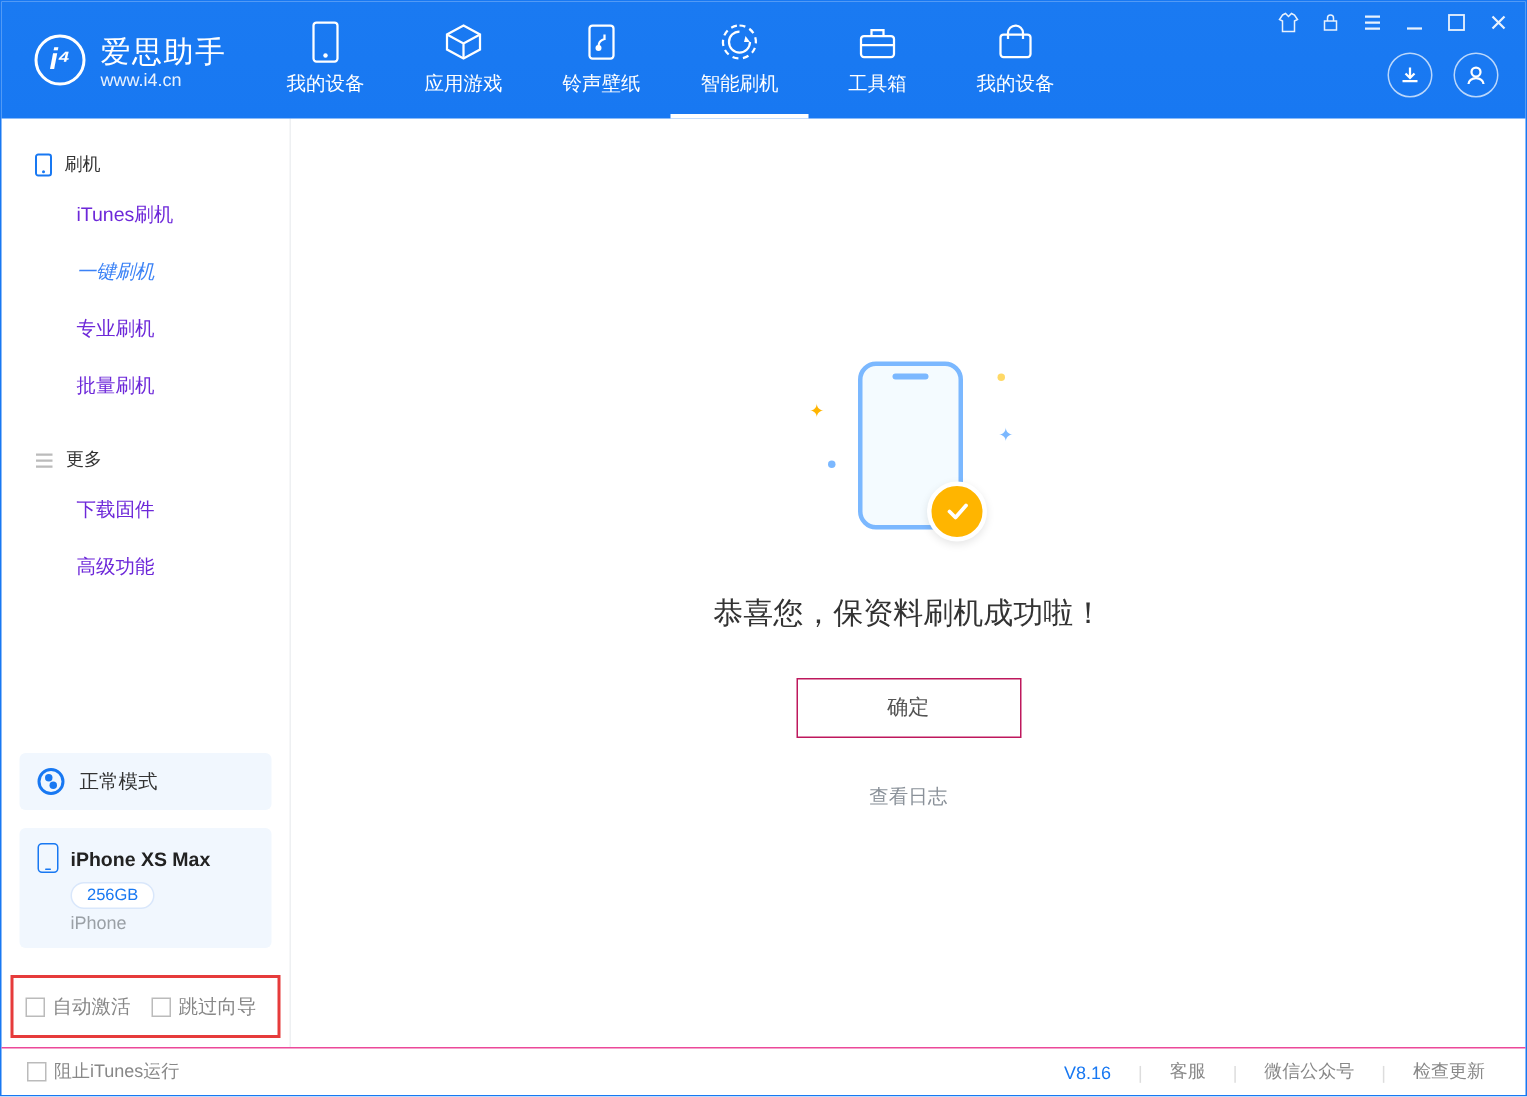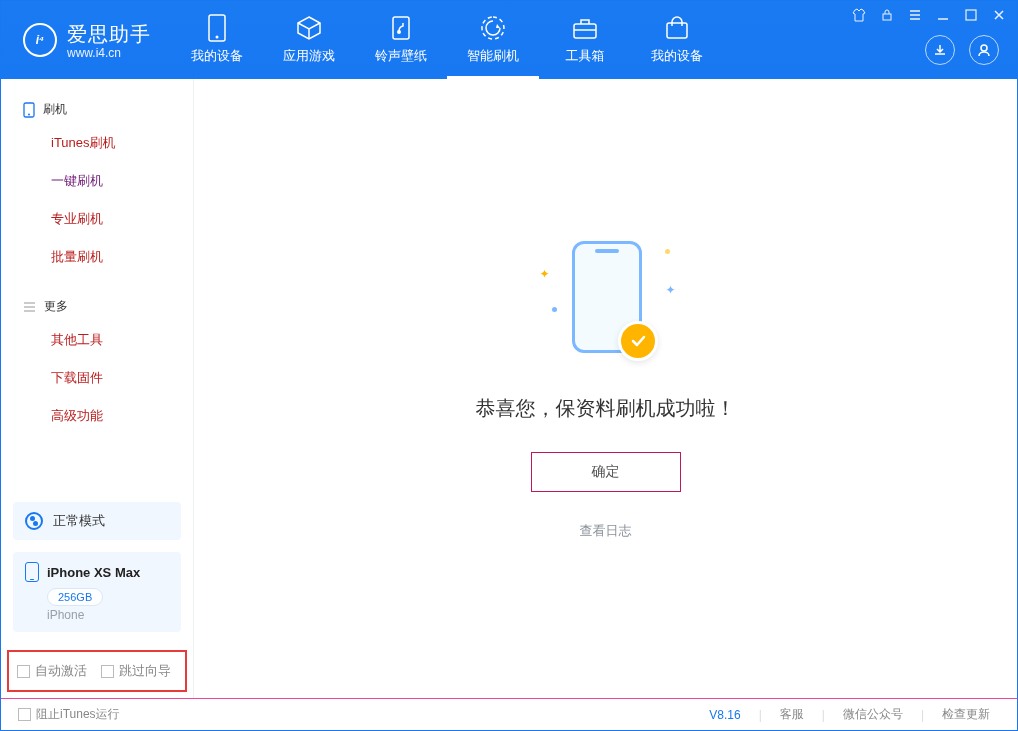--- a/index.html
+++ b/index.html
@@ -1,36 +1,36 @@
 <!DOCTYPE html>
 <html><head>
 <meta charset="utf-8">
 <style>
 * { margin: 0; padding: 0; box-sizing: border-box; font-family: "Microsoft YaHei", "PingFang SC", sans-serif; }
 body { background: #f5f5f5; display: flex; align-items: center; justify-content: center; min-height: 100vh; }
 .window { width: 1018px; height: 731px; background: #fff; border: 1px solid #1878f2; display: flex; flex-direction: column; position: relative; }
 .titlebar { height: 78px; background: linear-gradient(180deg, #1a7af2 0%, #1878f2 100%); display: flex; align-items: center; color: #fff; position: relative; }
 .logo-block { display: flex; align-items: center; padding: 0 20px 0 22px; gap: 10px; }
-.logo-circle { width: 34px; height: 34px; border: 2.5px solid #fff; border-radius: 50%; display: flex; align-items: center; justify-content: center; font-weight: 700; font-size: 12px; font-style: italic; }
+.logo-circle { width: 34px; height: 34px; border: 2.5px solid #fff; border-radius: 50%; display: flex; align-items: center; justify-content: center; font-weight: 700; font-size: 20px; font-style: italic; }
 .logo-text .brand { font-size: 20px; font-weight: 400; letter-spacing: 1px; }
 .logo-text .url { font-size: 12px; opacity: .9; margin-top: -2px; }
 .nav { display: flex; height: 100%; }
 .nav-item { width: 92px; display: flex; flex-direction: column; align-items: center; justify-content: center; gap: 6px; font-size: 13px; cursor: pointer; position: relative; }
 .nav-item.active::after { content: ""; position: absolute; left: 0; right: 0; bottom: 0; height: 3px; background: #fff; }
 .nav-icon { width: 26px; height: 26px; display: flex; align-items: center; justify-content: center; }
 .win-ctrls-top { position: absolute; top: 6px; right: 10px; display: flex; gap: 12px; font-size: 14px; }
 .win-ctrls-top .wc { width: 16px; height: 16px; display: flex; align-items: center; justify-content: center; cursor: pointer; opacity: .9; }
 .win-ctrls-bottom { position: absolute; right: 18px; bottom: 14px; display: flex; gap: 14px; }
 .circle-btn { width: 30px; height: 30px; border: 1.5px solid rgba(255,255,255,.7); border-radius: 50%; display: flex; align-items: center; justify-content: center; cursor: pointer; }
 .body { flex: 1; display: flex; min-height: 0; }
 .sidebar { width: 193px; border-right: 1px solid #eef0f2; display: flex; flex-direction: column; font-size: 14px; color: #333; }
 .side-section { padding-top: 16px; }
 .side-title { display: flex; align-items: center; gap: 8px; padding: 6px 22px; color: #333; font-size: 12px; }
-.side-item { padding: 10px 22px 10px 50px; color: #b91c1c; cursor: pointer; font-size: 13px; }
-.side-item.active { color: #701a75; }
+.side-item { padding: 10px 22px 10px 50px; color: #6d28d9; cursor: pointer; font-size: 13px; }
+.side-item.active { color: #3b82f6; font-style: italic; }
 .side-spacer { flex: 1; }
 .mode-box { margin: 6px 12px; background: #f1f7fe; border-radius: 4px; padding: 10px 12px; display: flex; align-items: center; gap: 10px; color: #333; font-size: 13px; }
 .mode-icon { width: 18px; height: 18px; border-radius: 50%; border: 2px solid #1878f2; position: relative; }
 .mode-icon::before, .mode-icon::after { content: ""; position: absolute; background: #1878f2; border-radius: 50%; }
 .mode-icon::before { width: 5px; height: 5px; left: 3px; top: 2px; }
 .mode-icon::after { width: 5px; height: 5px; right: 3px; bottom: 2px; }
 .device-box { margin: 6px 12px 0; background: #f1f7fe; border-radius: 4px; padding: 10px 12px; font-size: 13px; }
 .device-name { font-weight: 600; color: #222; display: flex; align-items: center; gap: 8px; }
 .phone-ico { width: 14px; height: 20px; border: 1.5px solid #1878f2; border-radius: 3px; position: relative; }
 .phone-ico::after { content: ""; position: absolute; bottom: 1px; left: 50%; transform: translateX(-50%); width: 4px; height: 1.5px; background: #1878f2; border-radius: 1px; }
@@ -200,21 +200,20 @@
 
       <div class="side-section">
         <div class="side-title">
           <span>
               <svg width="13" height="12" viewBox="0 0 13 12">
                 <path d="M1 2 L12 2 M1 6 L12 6 M1 10 L12 10" stroke="#bbb" stroke-width="1.5"></path>
               </svg>
             </span>
           <span>更多</span>
         </div>
-        <div class="side-item">其他工具</div>
         <div class="side-item">下载固件</div>
         <div class="side-item">高级功能</div>
       </div>
 
       <div class="side-spacer"></div>
 
       <div class="mode-box">
         <span class="mode-icon"></span>
         <span>正常模式</span>
       </div>

